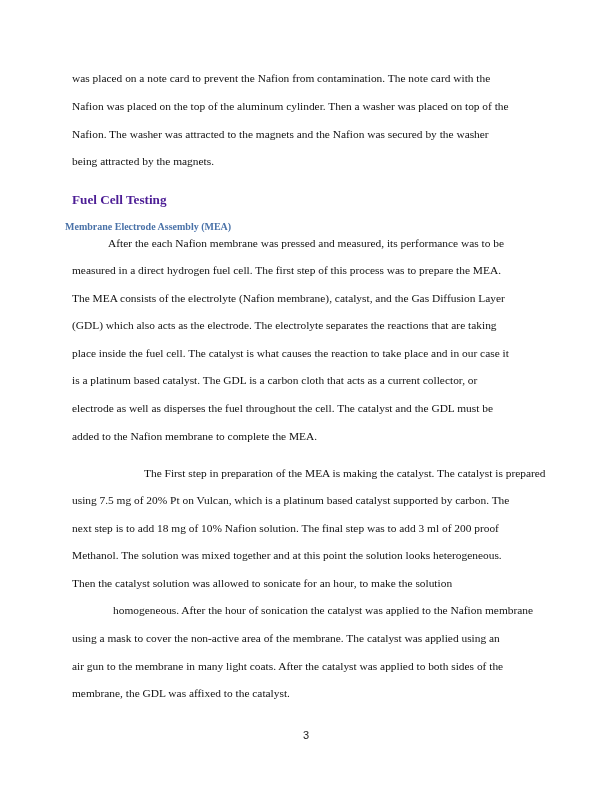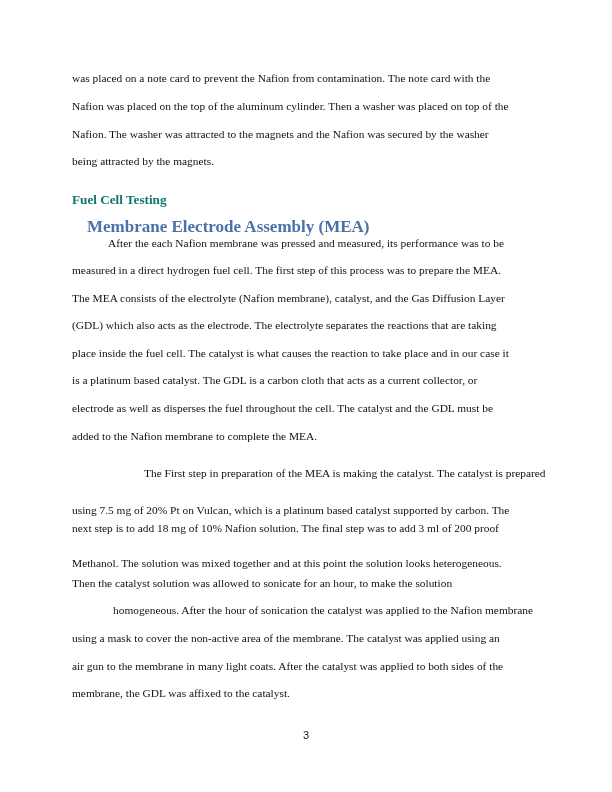--- a/index.html
+++ b/index.html
@@ -34,22 +34,22 @@
       position: absolute;
       left: 72px;
       font-size: 13.2px;
       font-weight: bold;
       color: #4a72a8;
       white-space: nowrap;
       line-height: 16px;
     }
     .h2 {
       position: absolute;
-      left: 87px;
-      font-size: 17px;
+      left: 65px;
+      font-size: 10px;
       font-weight: bold;
       color: #4a72a8;
       white-space: nowrap;
       line-height: 14px;
     }
     .page-number {
       position: absolute;
       left: 0;
       width: 612px;
       text-align: center;
@@ -64,40 +64,40 @@
 
 <div class="page">
 
   <div>
     <div class="line" style="top: 71px; color: rgb(17, 17, 17);">was placed on a note card to prevent the Nafion from contamination.  The note card with the</div>
     <div class="line" style="top: 99px; color: rgb(17, 17, 17);">Nafion was placed on the top of the aluminum cylinder.  Then a washer was placed on top of the</div>
     <div class="line" style="top: 127px; color: rgb(17, 17, 17);">Nafion.  The washer was attracted to the magnets and the Nafion was secured by the washer</div>
     <div class="line" style="top: 154px; color: rgb(17, 17, 17);">being attracted by the magnets.</div>
   </div>
 
-  <div class="h1" style="top: 192px; color: #0f766e;">Fuel Cell Testing</div>
+  <div class="h1" style="top: 192px; color: #4c1d95;">Fuel Cell Testing</div>
 
   <div class="h2" style="top: 220px; color: rgb(74, 114, 168);">Membrane Electrode Assembly (MEA)</div>
 
   <div>
     <div class="line indent" style="top: 236px; color: rgb(17, 17, 17);">After the each Nafion membrane was pressed and measured, its performance was to be</div>
     <div class="line" style="top: 263px; color: rgb(17, 17, 17);">measured in a direct hydrogen fuel cell.  The first step of this process was to prepare the MEA.</div>
     <div class="line" style="top: 291px; color: rgb(17, 17, 17);">The MEA consists of the electrolyte (Nafion membrane), catalyst, and the Gas Diffusion Layer</div>
     <div class="line" style="top: 318px; color: rgb(17, 17, 17);">(GDL) which also acts as the electrode.  The electrolyte separates the reactions that are taking</div>
     <div class="line" style="top: 346px; color: rgb(17, 17, 17);">place inside the fuel cell.  The catalyst is what causes the reaction to take place and in our case it</div>
     <div class="line" style="top: 373px; color: rgb(17, 17, 17);">is a platinum based catalyst.  The GDL is a carbon cloth that acts as a current collector, or</div>
     <div class="line" style="top: 401px; color: rgb(17, 17, 17);">electrode as well as disperses the fuel throughout the cell.  The catalyst and the GDL must be</div>
     <div class="line" style="top: 429px; color: rgb(17, 17, 17);">added to the Nafion membrane to complete the MEA.</div>
   </div>
 
   <div>
     <div class="line indent" style="top: 466px; color: rgb(17, 17, 17); margin-left: 36px;">The First step in preparation of the MEA is making the catalyst.  The catalyst is prepared</div>
-    <div class="line" style="top: 493px; color: rgb(17, 17, 17); margin-top: 10px;">using 7.5 mg of 20% Pt on Vulcan, which is a platinum based catalyst supported by carbon.  The</div>
+    <div class="line" style="top: 493px; color: rgb(17, 17, 17);">using 7.5 mg of 20% Pt on Vulcan, which is a platinum based catalyst supported by carbon.  The</div>
     <div class="line" style="top: 521px; color: rgb(17, 17, 17);">next step is to add 18 mg of 10% Nafion solution.  The final step was to add 3 ml of 200 proof</div>
-    <div class="line" style="top: 548px; color: rgb(17, 17, 17); margin-top: 8px;">Methanol.  The solution was mixed together and at this point the solution looks heterogeneous.</div>
+    <div class="line" style="top: 548px; color: rgb(17, 17, 17);">Methanol.  The solution was mixed together and at this point the solution looks heterogeneous.</div>
     <div class="line" style="top: 576px; color: rgb(17, 17, 17);">Then the catalyst solution was allowed to sonicate for an hour, to make the solution</div>
     <div class="line" style="top: 603px; color: rgb(17, 17, 17); margin-left: 41px;">homogeneous.  After the hour of sonication the catalyst was applied to the Nafion membrane</div>
     <div class="line" style="top: 631px; color: rgb(17, 17, 17);">using a mask to cover the non-active area of the membrane.  The catalyst was applied using an</div>
     <div class="line" style="top: 659px; color: rgb(17, 17, 17);">air gun to the membrane in many light coats.  After the catalyst was applied to both sides of the</div>
     <div class="line" style="top: 686px; color: rgb(17, 17, 17);">membrane, the GDL was affixed to the catalyst.</div>
   </div>
 
   <div class="page-number" style="top:728px">3</div>
 
 </div>

